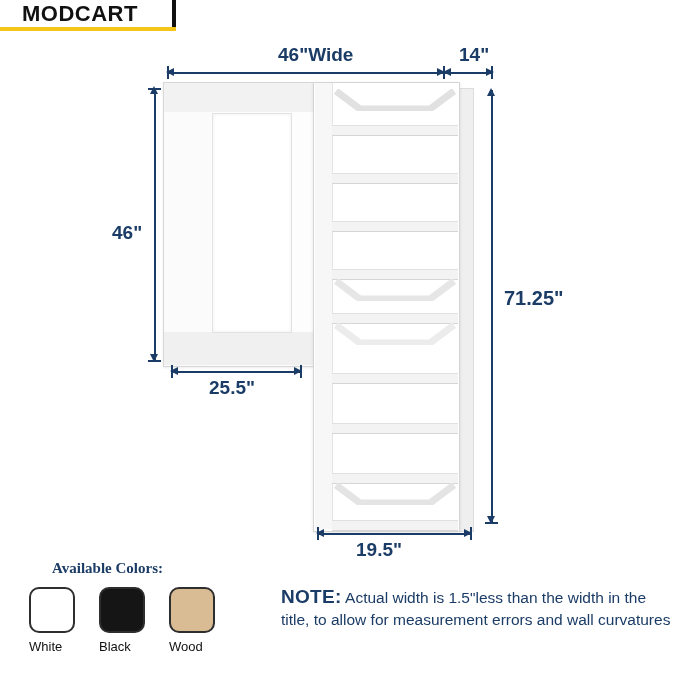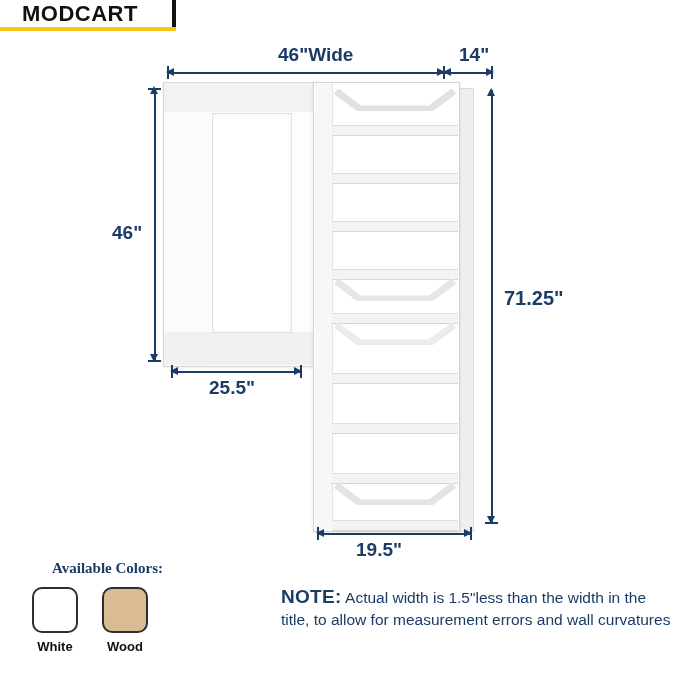--- a/index.html
+++ b/index.html
@@ -220,22 +220,20 @@
     position: absolute;
     left: 29px;
     top: 587px;
     display: flex;
     gap: 18px;
   }
   .swatch-wrap {
     width: 52px;
     display: flex;
     flex-direction: column;
-    align-items: center;
-    font-weight: bold;
   }
   .swatch {
     width: 46px;
     height: 46px;
     border-radius: 10px;
     border: 2px solid #2e2e2e;
     box-sizing: border-box;
   }
   .swatch-label {
     margin-top: 6px;
@@ -357,20 +355,24 @@
   <div class="dim-label" style="left:356px; top:539px; font-size:19px;">19.5"</div>
 </div>
 
 <div class="colors-title">Available Colors:</div>
 <div class="swatches">
   <div class="swatch-wrap">
     <div class="swatch" style="background:#ffffff;"></div>
     <div class="swatch-label">White</div>
   </div>
   <div class="swatch-wrap">
+    <div class="swatch" style="background:#151515;"></div>
+    <div class="swatch-label">Black</div>
+  </div>
+  <div class="swatch-wrap">
     <div class="swatch" style="background:#d9bc94;"></div>
     <div class="swatch-label">Wood</div>
   </div>
 </div>
 
 <div class="note">
   <span class="note-label">NOTE:</span><span> Actual width is 1.5"less than the width in the title, to allow for measurement errors and wall curvatures</span>
 </div>
 
 </body></html>

